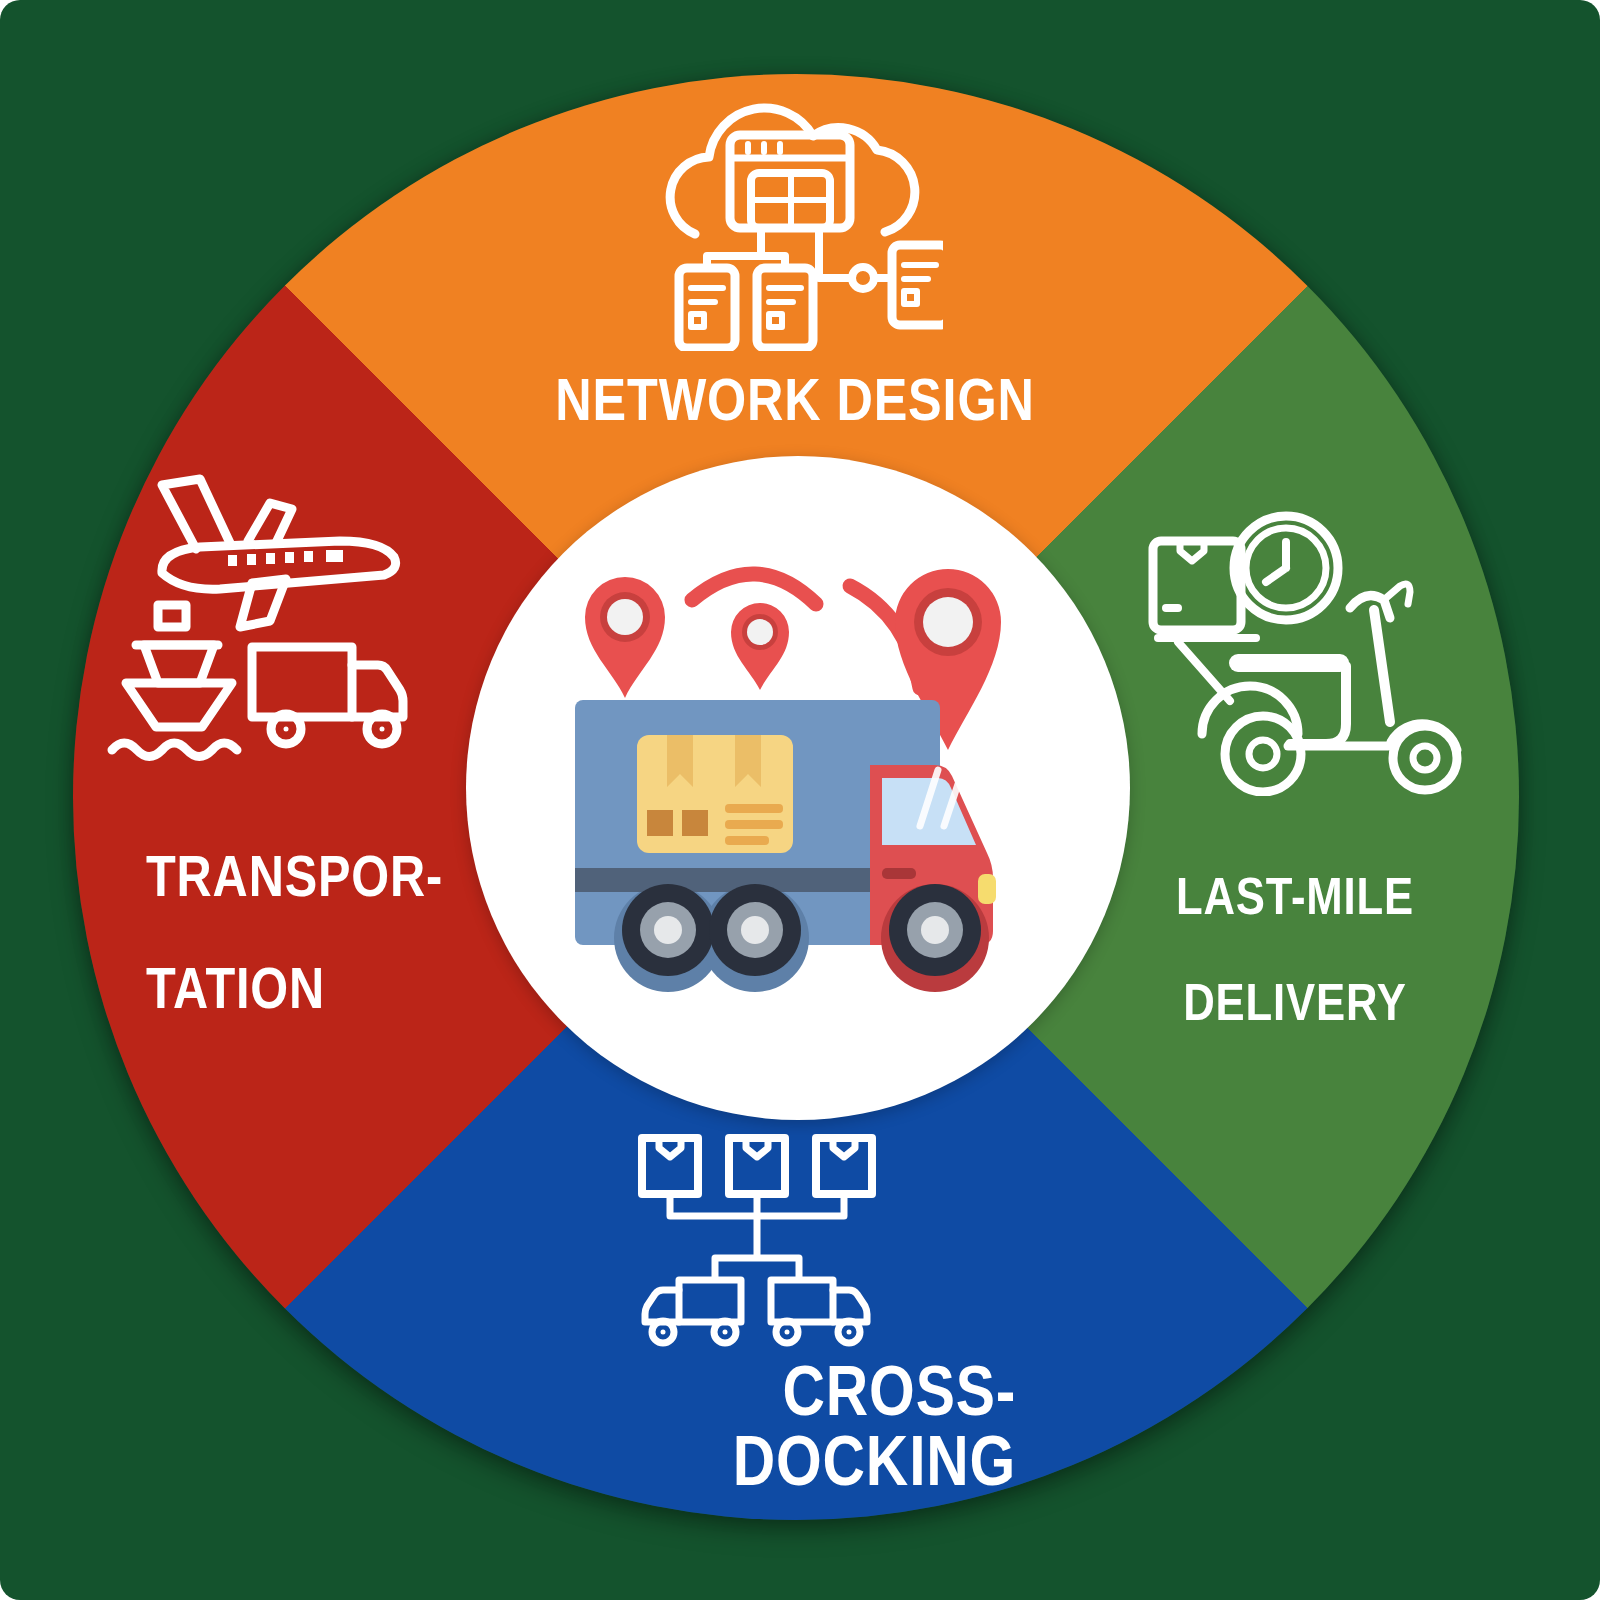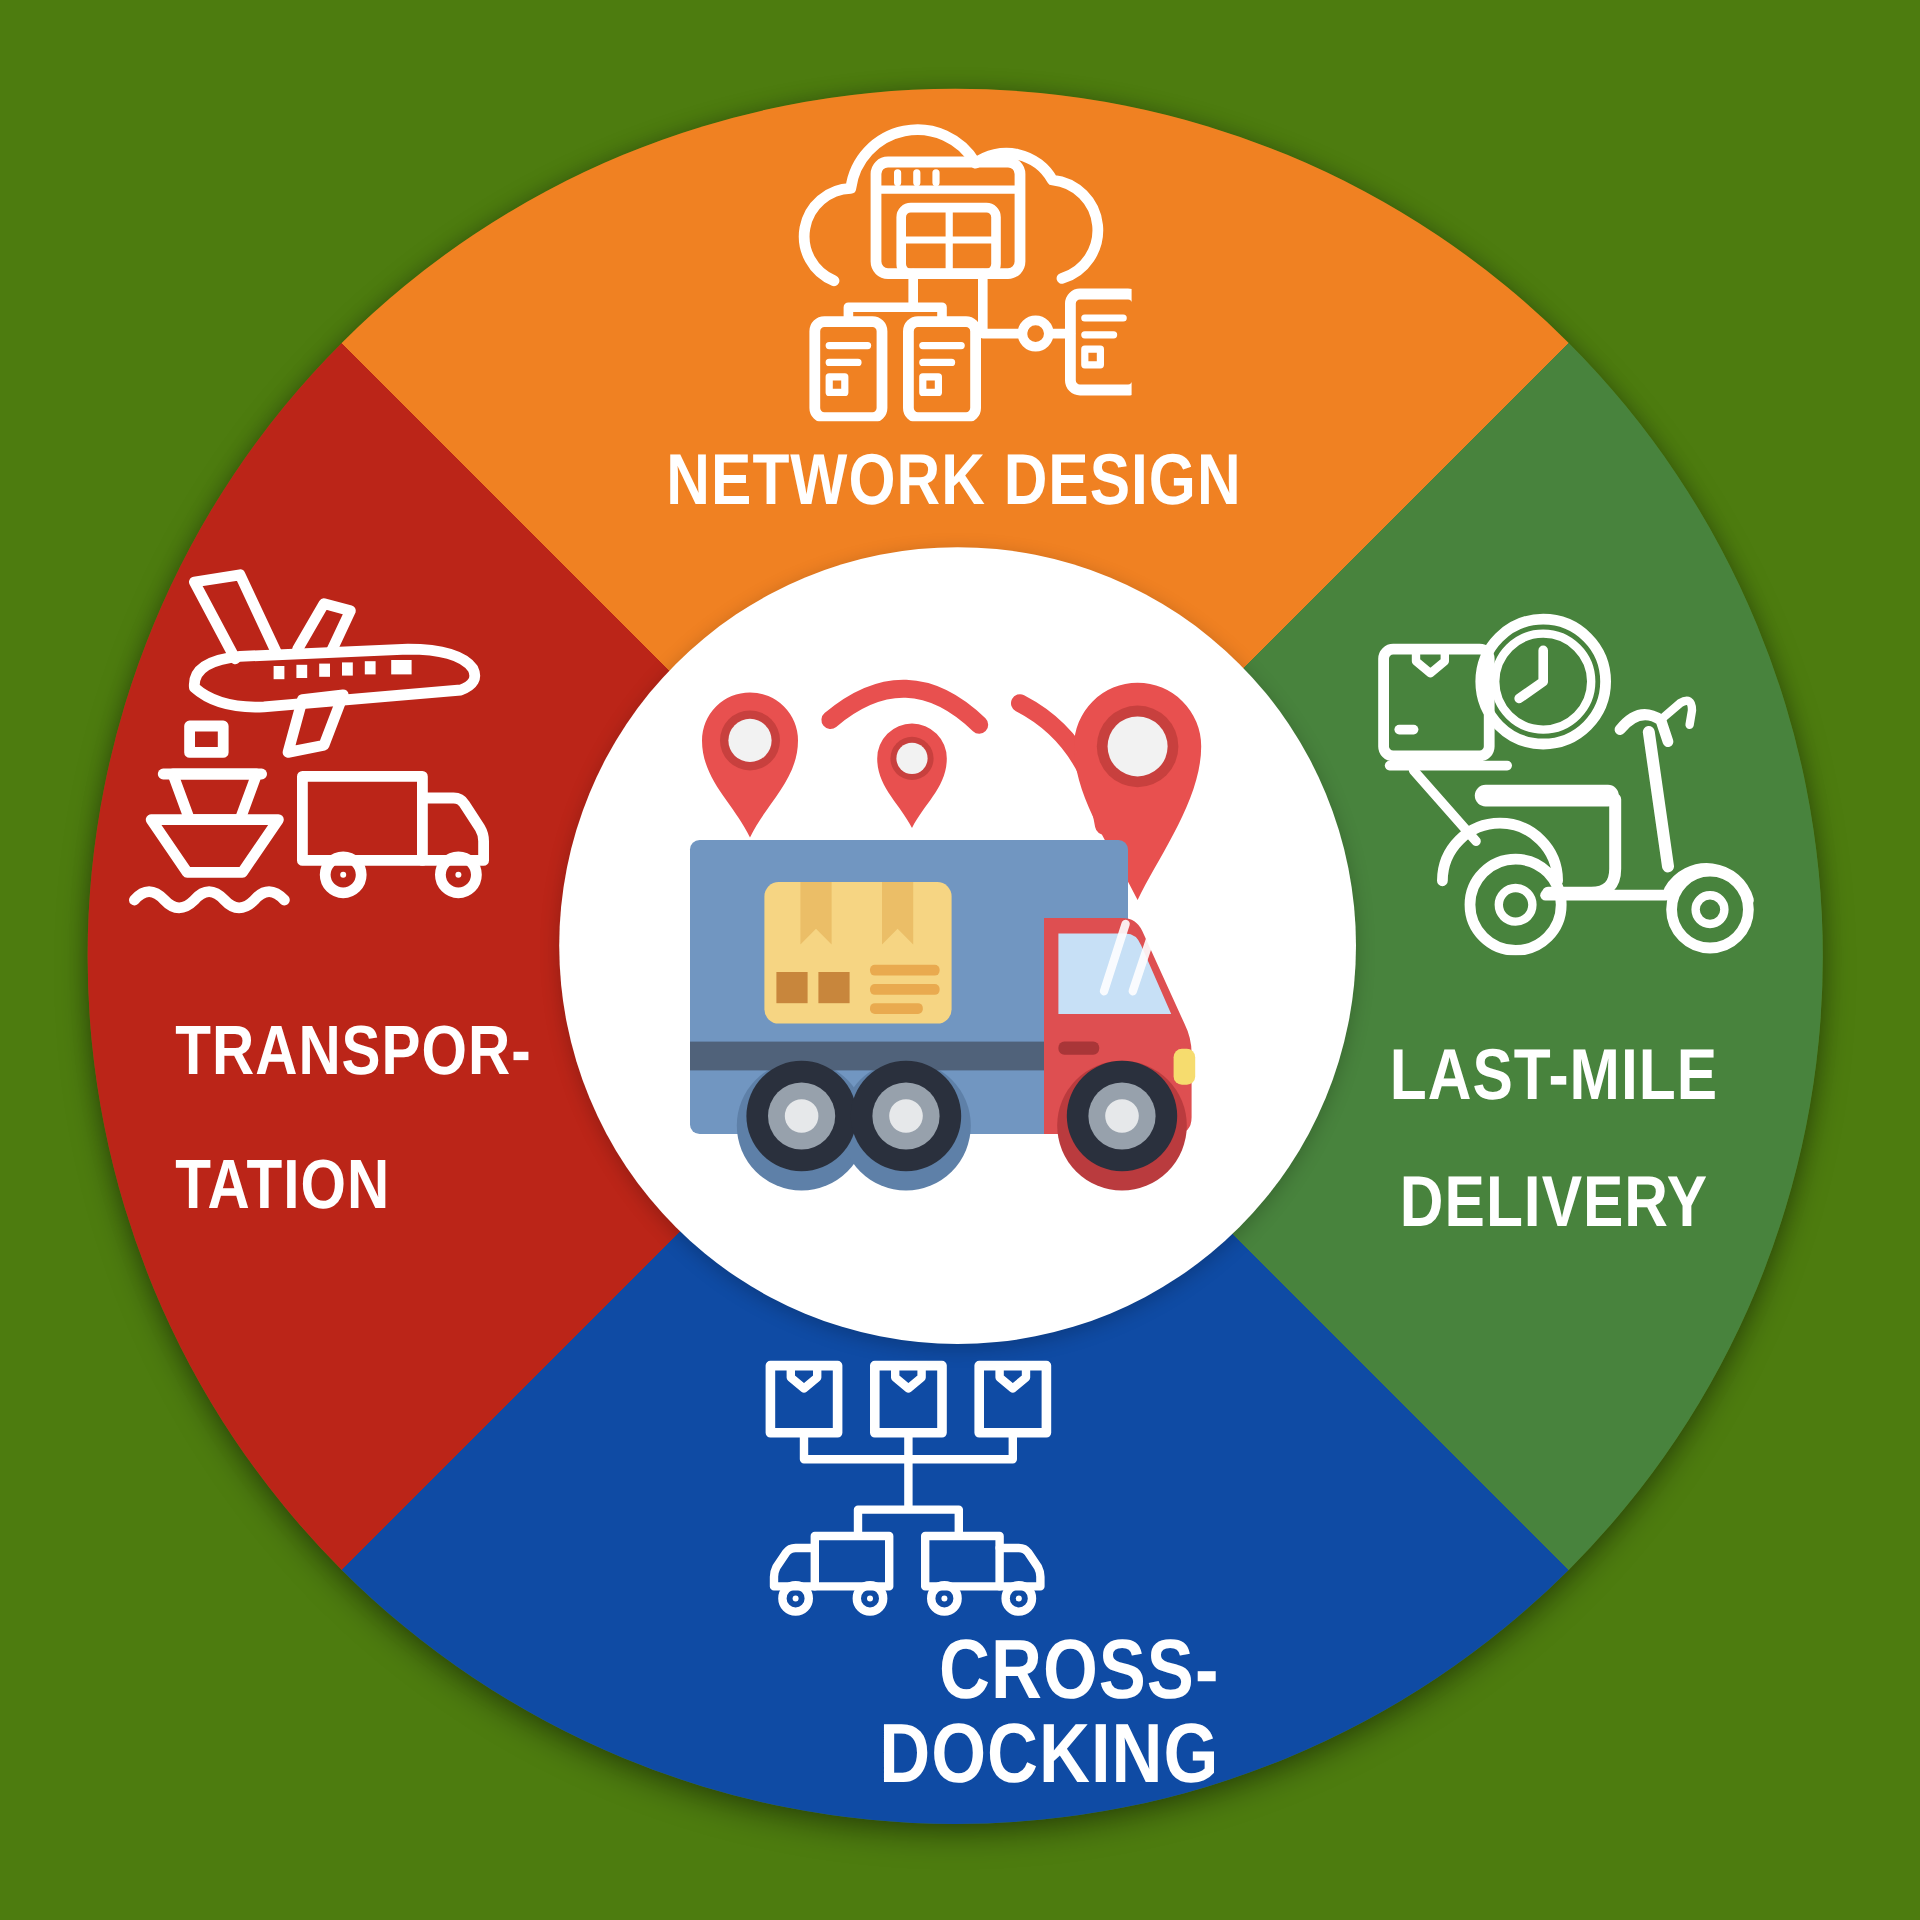--- a/index.html
+++ b/index.html
@@ -1,28 +1,28 @@
 <!DOCTYPE html>
 <html><head>
 <meta charset="utf-8">
 <style>
   html,body{margin:0;padding:0;background:#ffffff;}
   body{width:1600px;height:1600px;overflow:hidden;font-family:"Liberation Sans",sans-serif;}
-  #stage{position:relative;width:1600px;height:1600px;background:#4d7c0f;}
+  #stage{position:relative;width:1600px;height:1600px;background:#14532d;border-radius:20px;}
   #wheel{position:absolute;left:73px;top:74px;width:1446px;height:1446px;border-radius:50%;
          box-shadow:0 10px 26px rgba(0,0,0,.35), 0 0 16px rgba(0,0,0,.18);}
   #hub{position:absolute;left:466px;top:456px;width:664px;height:664px;border-radius:50%;
        box-shadow:0 4px 16px rgba(0,0,0,.22);}
   .icon-wrap{position:absolute;}
   .seg-label{position:absolute;color:#fff;font-weight:700;letter-spacing:1px;}
   .cond{display:block;transform:scaleX(0.84);transform-origin:50% 50%;}
   .cond-left{display:block;transform:scaleX(0.84);transform-origin:0 50%;}
   .lbl-top{left:400px;top:370px;width:790px;text-align:center;font-size:60px;line-height:1.0;}
   .lbl-left{left:118px;top:820px;font-size:58px;line-height:112px;text-align:left;margin-left:28px;}
-  .lbl-right{left:1130px;top:843px;width:330px;text-align:center;font-size:60px;line-height:106px;}
+  .lbl-right{left:1130px;top:843px;width:330px;text-align:center;font-size:52px;line-height:106px;}
   .lbl-bottom{left:455px;top:1356px;width:610px;text-align:right;font-size:70px;line-height:1.0;}
   svg{display:block;}
 </style>
 </head>
 <body>
 
 <div id="stage">
 
   <div id="wheel" style="background: conic-gradient(from -45deg, rgb(240, 129, 34) 0deg, rgb(240, 129, 34) 25%, rgb(72, 131, 61) 0deg, rgb(72, 131, 61) 50%, rgb(15, 75, 164) 0deg, rgb(15, 75, 164) 75%, rgb(187, 37, 24) 0deg, rgb(187, 37, 24) 100%);"></div>
 

